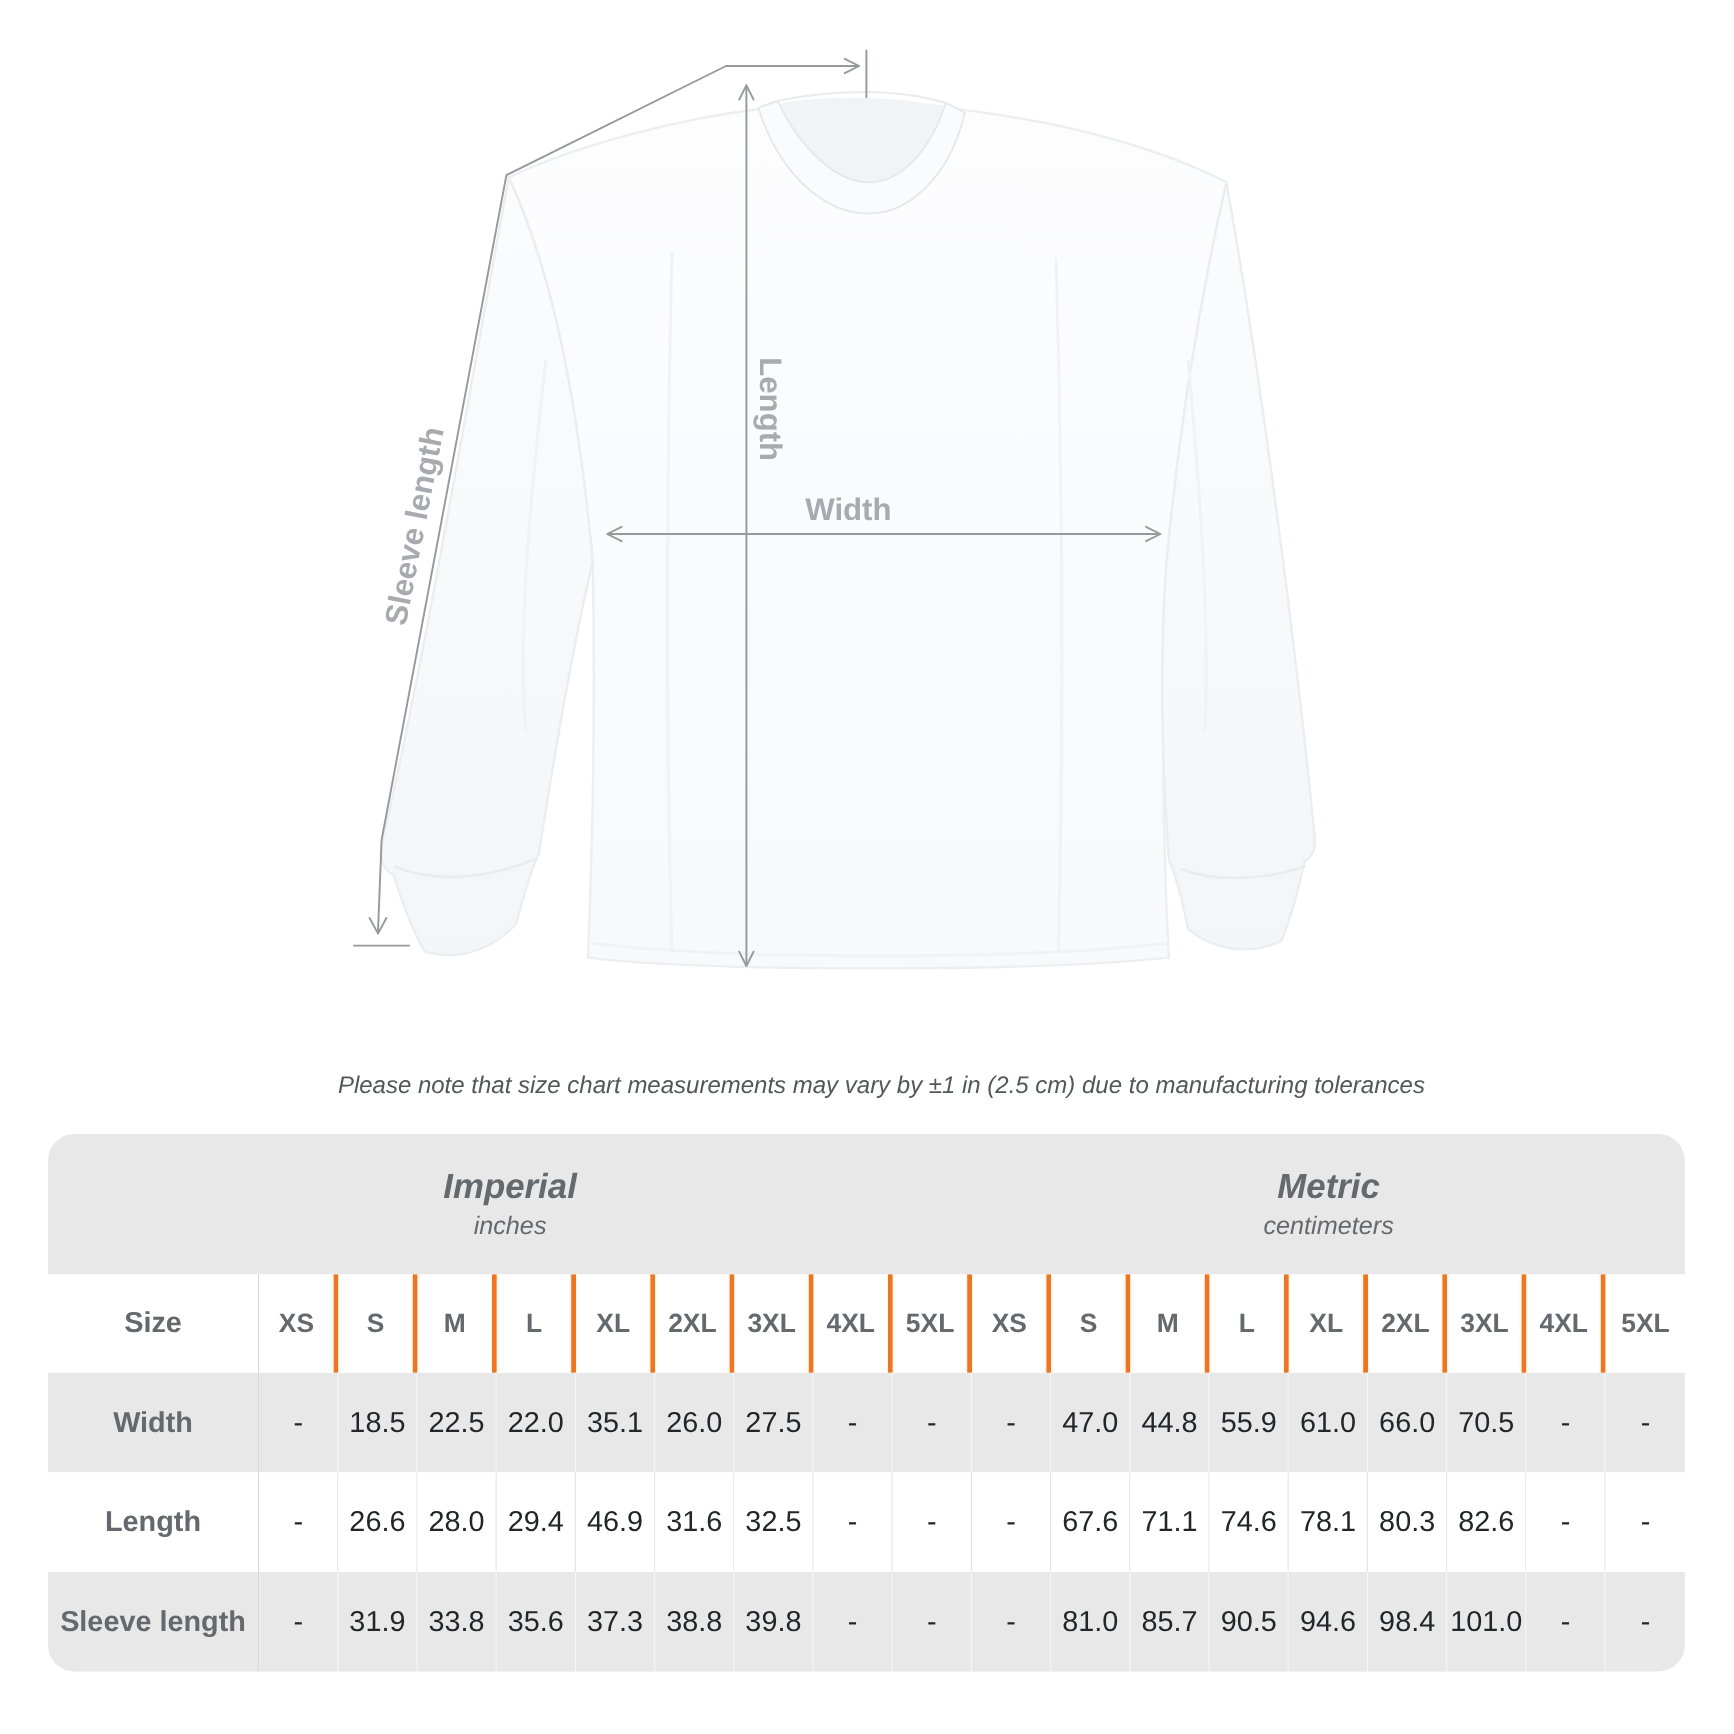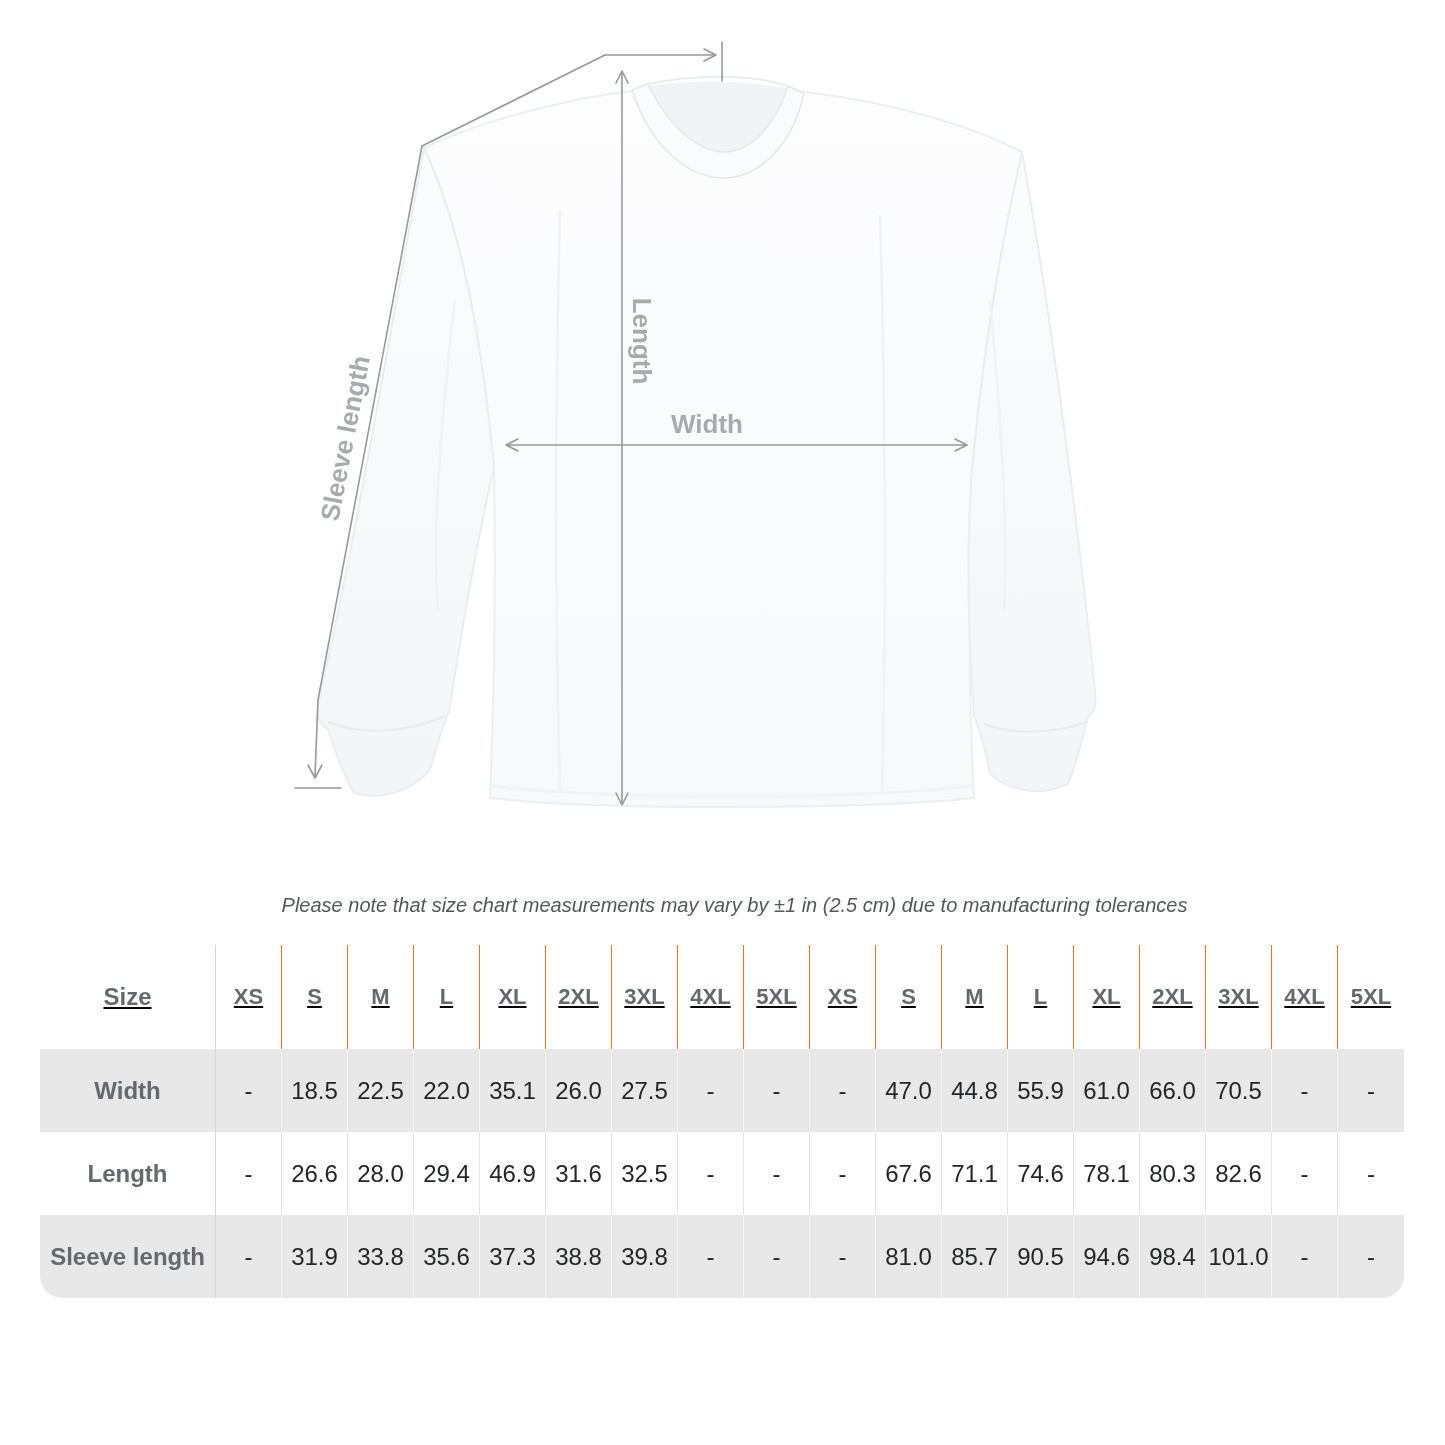--- a/index.html
+++ b/index.html
@@ -7,31 +7,31 @@
           font-family:"Liberation Sans",sans-serif;}
   .diagram-svg{position:absolute;left:0;top:0;}
   .page-title{position:absolute;left:0;top:846px;width:1445px;text-align:center;
               font-size:33px;font-weight:bold;color:#3a3c3e;letter-spacing:.2px;}
   .page-subtitle{position:absolute;left:0;top:894px;width:1445px;text-align:center;
               font-size:20px;font-style:italic;color:#54575a;padding-left:12px;}
   table.size-chart{position:absolute;left:40px;top:945px;width:1364px;
               border-collapse:separate;border-spacing:0;table-layout:fixed;}
   .c-size{width:176px;} .c-sz{width:66px;}
   tr.band-row{height:117px;}
-  tr.header-row{height:104px;text-decoration:underline;}
+  tr.header-row{height:82px;}
   tr.data-row{height:83px;}
   td,th{padding:0;margin:0;font-weight:normal;}
   .band{background:#e8e8e8;vertical-align:middle;text-align:center;}
   .band-left{border-top-left-radius:22px;}
   .band-right{border-top-right-radius:22px;}
   .band .g-name{font-size:29px;font-weight:bold;font-style:italic;color:#64696e;line-height:1.25;}
   .band .g-unit{font-size:21px;font-style:italic;color:#64696e;line-height:1.4;}
   .header-row th{background:#ffffff;font-weight:bold;color:#64696e;text-align:center;vertical-align:middle;}
   .header-row .size-label{font-size:24px;border-right:1px solid #d6d7d8;}
-  .header-row .szh{font-size:22px;border-right:1px solid #f97316;}
+  .header-row .szh{font-size:22px;border-right:4px solid #f97316;}
   .header-row .szh:last-child{border-right:none;}
   tr.data-row th{font-size:24px;font-weight:bold;color:#64696e;text-align:center;vertical-align:middle;
                  border-right:1px solid #d6d7d8;}
   tr.data-row td{font-size:24px;color:#232527;text-align:center;vertical-align:middle;}
   tr.row-white th,tr.row-white td{background:#ffffff;}
   tr.row-gray th,tr.row-gray td{background:#e8e8e8;}
   tr.row-white td{border-right:1px solid #e4e4e4;}
   tr.row-gray td{border-right:1px solid #f6f6f6;}
   tr.data-row td:last-child{border-right:none;}
   tr.last-row th{border-bottom-left-radius:22px;}
@@ -156,20 +156,30 @@
         <col class="c-sz">
         <col class="c-sz">
         <col class="c-sz">
         <col class="c-sz">
       <col class="c-sz">
         <col class="c-sz">
         <col class="c-sz">
         <col class="c-sz">
     </colgroup>
     <tbody>
+      <tr class="band-row">
+        <td class="band band-left" colspan="10">
+          <div class="g-name">Imperial</div>
+          <div class="g-unit">inches</div>
+        </td>
+        <td class="band band-right" colspan="9">
+          <div class="g-name">Metric</div>
+          <div class="g-unit">centimeters</div>
+        </td>
+      </tr>
       <tr class="header-row" id="size-header-row">
         <th class="size-label">Size</th>
       <th class="szh">XS</th>
           <th class="szh">S</th>
           <th class="szh">M</th>
           <th class="szh">L</th>
           <th class="szh">XL</th>
           <th class="szh">2XL</th>
           <th class="szh">3XL</th>
           <th class="szh">4XL</th>

